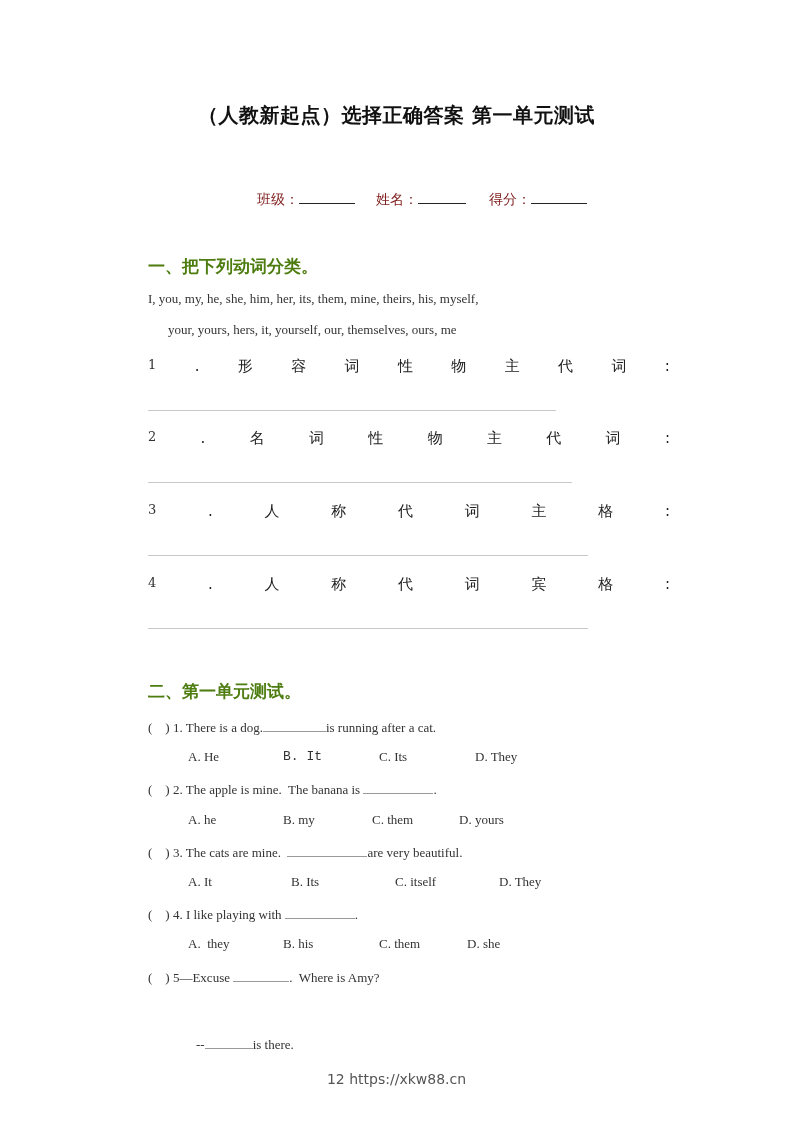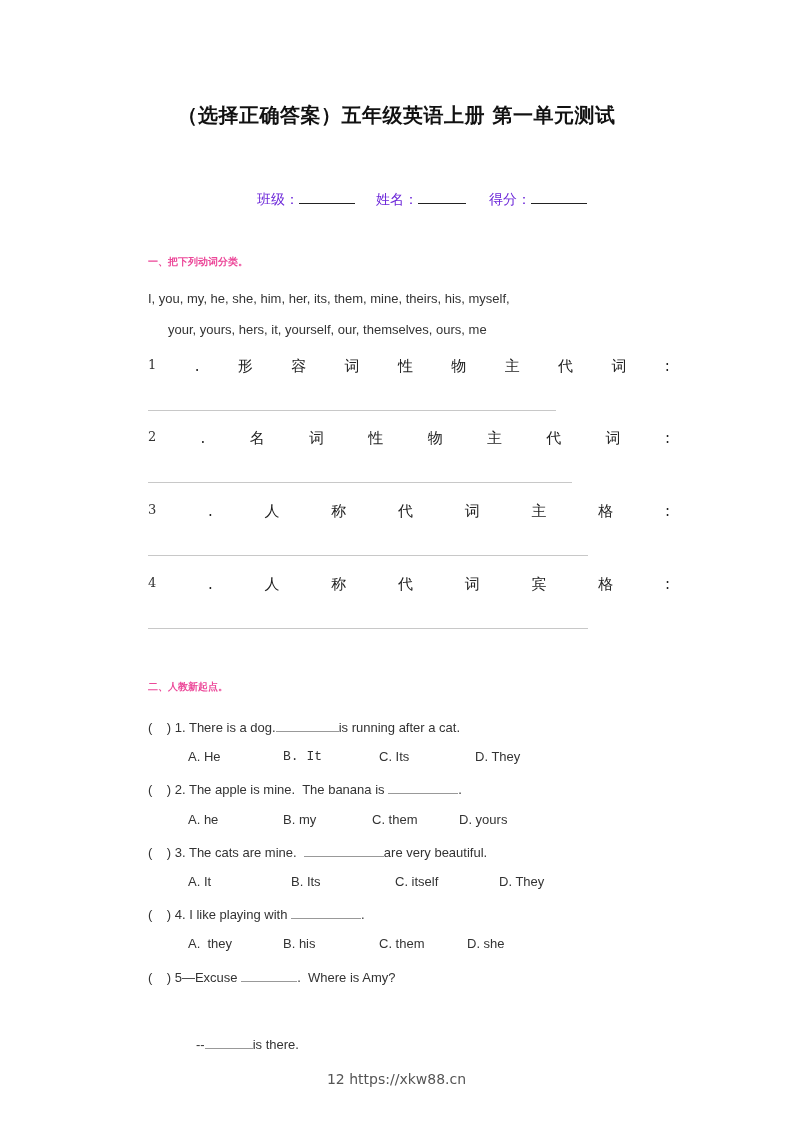--- a/index.html
+++ b/index.html
@@ -1,35 +1,35 @@
 <!DOCTYPE html>
 <html><head>
 <meta charset="utf-8">
 <style>
   html, body { margin: 0; padding: 0; background: #ffffff; }
   body { width: 793px; height: 1122px; position: relative; overflow: hidden; color: #222; }
   .abs { position: absolute; }
   .title { left: 0; width: 793px; top: 102px; text-align: center; font-family: "DejaVu Sans", sans-serif; font-weight: bold; font-size: 20px; color: #111; letter-spacing: 0.5px; }
-  .info { top: 189px; font-family: "DejaVu Sans", sans-serif; font-size: 14px; color: #6d28d9; }
+  .info { top: 189px; font-family: "DejaVu Sans", sans-serif; font-size: 14px; color: #7f1d1d; }
   .blank-line { display: inline-block; border-bottom: 1px solid #222; height: 14px; vertical-align: baseline; }
-  .section-h { left: 148px; font-family: "DejaVu Sans", sans-serif; font-weight: bold; font-size: 10px; color: #ec4899; }
-  .mono { font-family: Liberation Sans, sans-serif; font-size: 13px; color: #333; }
+  .section-h { left: 148px; font-family: "DejaVu Sans", sans-serif; font-weight: bold; font-size: 17px; color: #4d7c0f; }
+  .mono { font-family: Liberation Serif, serif; font-size: 13px; color: #333; }
   .cat-row { left: 148px; width: 522px; display: flex; justify-content: space-between; font-family: "DejaVu Sans", sans-serif; font-size: 15px; color: #222; }
   .cat-row .num { font-family: "DejaVu Serif", serif; font-size: 13px; color: #333; }
   .rule { left: 148px; height: 0; border-top: 1.5px solid #c8c8c8; }
   .q { left: 148px; white-space: pre; }
   .ublank { display: inline-block; border-bottom: 1px solid #999; height: 13px; vertical-align: baseline; }
   .footer { left: 0; width: 793px; top: 1071px; text-align: center; font-family: "DejaVu Sans", sans-serif; font-size: 14px; color: #555; }
 </style>
 </head>
 <body>
 
 <div>
 
-  <div class="abs title">（选择正确答案）五年级英语上册 第一单元测试</div>
+  <div class="abs title">（人教新起点）选择正确答案 第一单元测试</div>
 
   <div class="abs info" style="left:257px;">
     <span>班级：</span><span class="blank-line" style="width:56px;"></span>
   </div>
   <div class="abs info" style="left:376px;">
     <span>姓名：</span><span class="blank-line" style="width:48px;"></span>
   </div>
   <div class="abs info" style="left:489px;">
     <span>得分：</span><span class="blank-line" style="width:56px;"></span>
   </div>
@@ -86,21 +86,21 @@
     <span>人</span>
     <span>称</span>
     <span>代</span>
     <span>词</span>
     <span>宾</span>
     <span>格</span>
     <span>:</span>
   </div>
   <div class="abs rule" style="top:628px; width:440px;"></div>
 
-  <div class="abs section-h" style="top:680px;">二、人教新起点。</div>
+  <div class="abs section-h" style="top:680px;">二、第一单元测试。</div>
 
   <div class="abs mono q" style="top:718px;"><span>(    )</span><span> 1. There is a dog.</span><span class="ublank" style="width:63px;"></span><span>is running after a cat.</span></div>
   <div class="abs mono" style="left:188px; top:749px;">
     <span class="abs" style="left:0; white-space:pre;">A. He</span>
     <span class="abs" style="left:95px; white-space:pre;font-family:Liberation Mono, monospace;">B. It</span>
     <span class="abs" style="left:191px; white-space:pre;">C. Its</span>
     <span class="abs" style="left:287px; white-space:pre;">D. They</span>
   </div>
 
   <div class="abs mono q" style="top:780px;"><span>(    )</span><span> 2. The apple is mine.  The banana is </span><span class="ublank" style="width:70px;"></span><span>.</span></div>

